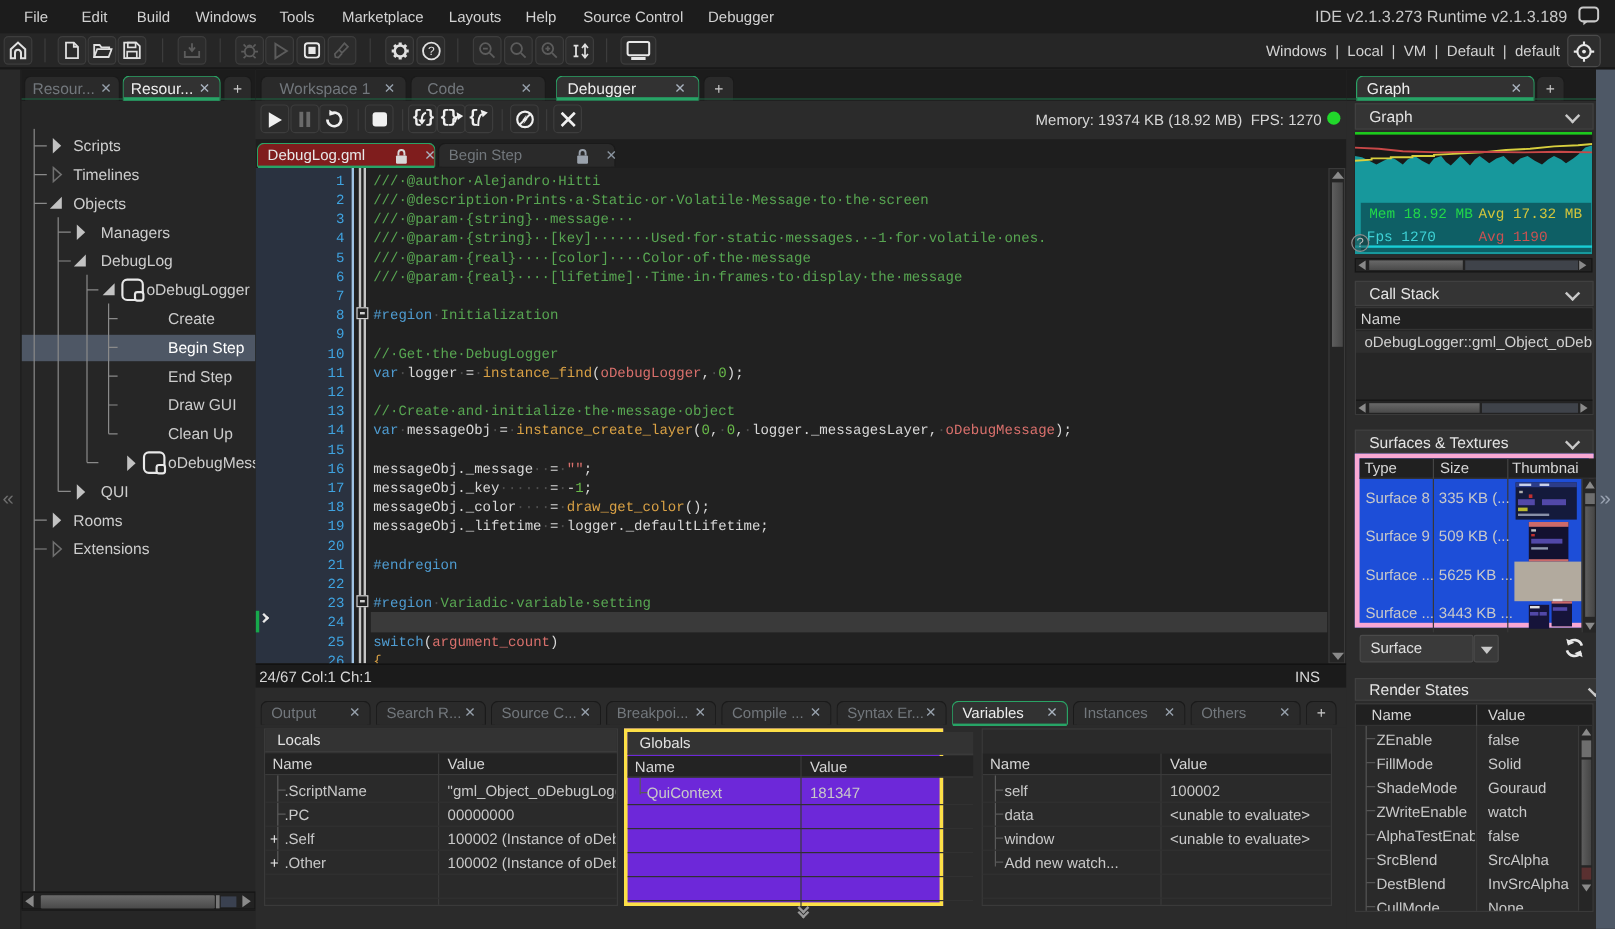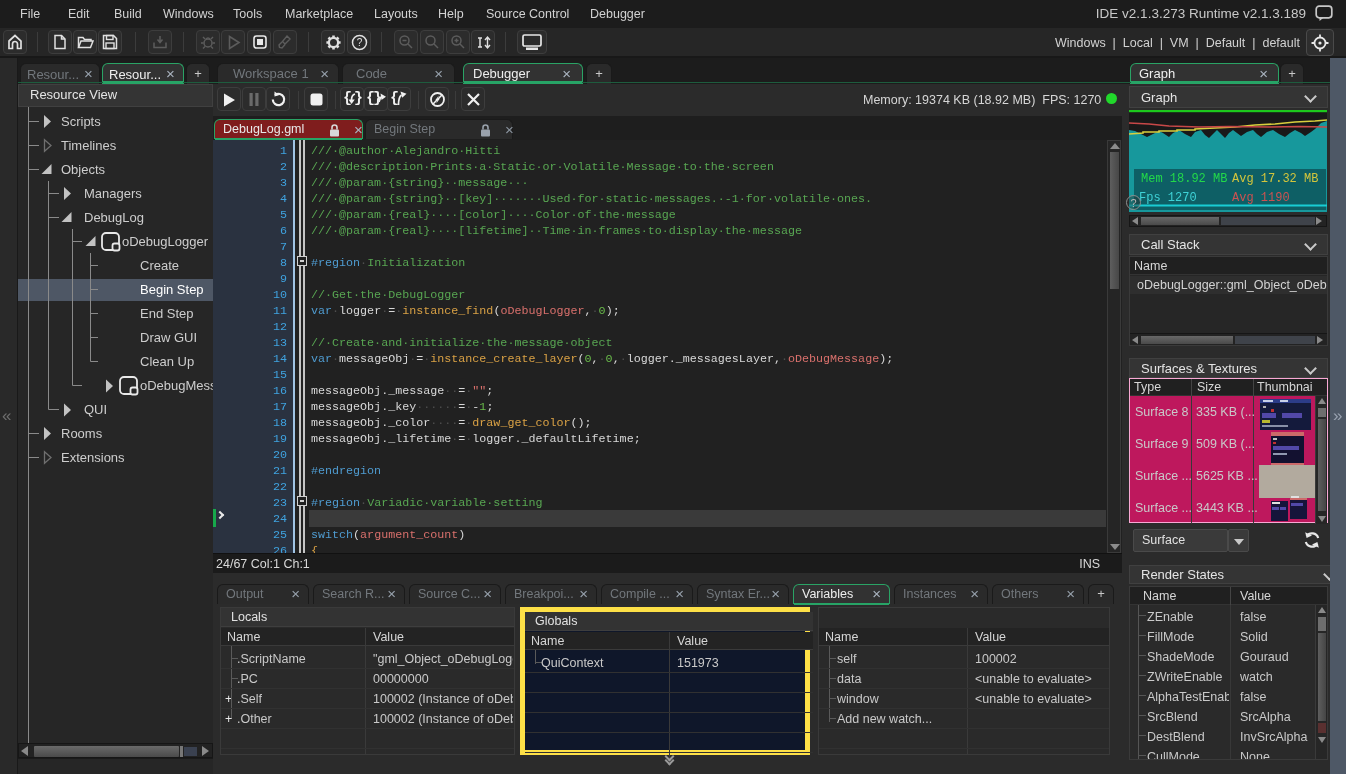--- a/index.html
+++ b/index.html
@@ -149,21 +149,20 @@
 <div class="abs" style="left:18px;top:58px;width:195px;height:716px;background:#262626">
 
   <div class="abs" style="left:0;top:0;width:195px;height:26px;background:#1c1c1c">
     <div class="tab" style="left:2px;width:80px;padding:0 6px">Resour...<span class="x" style="margin-left:5px">×</span></div>
     <div class="tab act" style="left:84px;width:82px;padding:0 6px">Resour...<span class="x" style="margin-left:5px">×</span></div>
     <div class="tab" style="left:168px;width:24px;padding:0;text-align:center;color:#c8c8c8">+</div>
     <div class="abs" style="left:0;top:24px;width:195px;height:1px;background:#1e5c3e"></div>
     <div class="grn" style="left:85px;top:23px;width:80px"></div>
   </div>
 
-  <div class="hdrbar" style="left:0px;top:26px;width:195px;height:23px">Resource View</div>
 
   <div class="abs" style="left:0;top:49px;width:195px;height:636px;overflow:hidden;font-size:13px">
 
     <div class="abs" style="left:0;top:172px;width:195px;height:22px;background:#4e5765"></div>
 
     <svg class="abs" style="left:0;top:0" width="195" height="636">
       <g stroke="#8a8a8a" stroke-width="1">
         <path d="M10.5 0 V636"></path>
         <path d="M10.5 14.5 H21"></path>
           <path d="M10.5 38.5 H21"></path>
@@ -437,35 +436,35 @@
           <path d="M4.5 32.5 H11"></path>
         </g>
       </svg>
     <div class="abs" style="left:0;top:60px;width:293px;height:1px;background:#313131"></div>
     <div class="abs" style="left:0;top:80px;width:293px;height:1px;background:#313131"></div>
     <div class="abs" style="left:0;top:100px;width:293px;height:1px;background:#313131"></div>
     <div class="abs" style="left:0;top:120px;width:293px;height:1px;background:#313131"></div>
     <div class="abs" style="left:0;top:140px;width:293px;height:1px;background:#313131"></div>
   </div>
 
-  <div class="abs" style="left:307px;top:549px;width:290px;height:148px;background:#0f172a;border:5px solid #fde047">
+  <div class="abs" style="left:307px;top:549px;width:266px;height:148px;background:#6d28d9;border:3px solid #fde047">
     <div class="abs" style="left:0;top:0;width:288px;height:19px;background:#333;border-bottom:1px solid #3e3e3e;font-size:12.5px;line-height:19px;color:#e2e2e2;padding-left:10px">Globals</div>
     <div class="abs" style="left:0;top:20px;width:288px;height:18px;background:#232323;border-bottom:1px solid #3a3a3a">
       <span style="position:absolute;left:6px;font-size:12.5px;line-height:18px;color:#d6d6d6">Name</span>
       <span style="position:absolute;left:152px;font-size:12.5px;line-height:18px;color:#d6d6d6">Value</span>
     </div>
     <div class="abs" style="left:144px;top:20px;width:1px;height:126px;background:#3a3a3a"></div>
     <svg class="abs" style="left:6px;top:38px" width="12" height="16">
         <g stroke="#5a5a5a" stroke-width="1">
           <path d="M4.5 0 V14"></path>
           <path d="M4.5 12.5 H11"></path>
         </g>
       </svg>
     <div class="trow" style="left:16px;top:41px">QuiContext</div>
-      <div class="trow" style="left:152px;top:41px">151973</div>
+      <div class="trow" style="left:152px;top:41px">181347</div>
     <div class="abs" style="left:0;top:60px;width:288px;height:1px;background:#313131"></div>
     <div class="abs" style="left:0;top:80px;width:288px;height:1px;background:#313131"></div>
     <div class="abs" style="left:0;top:100px;width:288px;height:1px;background:#313131"></div>
     <div class="abs" style="left:0;top:120px;width:288px;height:1px;background:#313131"></div>
     <div class="abs" style="left:0;top:140px;width:288px;height:1px;background:#313131"></div>
   </div>
 
   <div class="abs" style="left:605px;top:549px;width:292px;height:148px;background:#2a2a2a;border:1px solid #3a3a3a">
     <div class="abs" style="left:0;top:20px;width:290px;height:18px;background:#232323;border-bottom:1px solid #3a3a3a">
       <span style="position:absolute;left:6px;font-size:12.5px;line-height:18px;color:#d6d6d6">Name</span>
@@ -547,21 +546,21 @@
     <div class="abs" style="left:0;top:76px;width:197px;height:12px;background:#232323;border-top:1px solid #161616">
       <div class="abs" style="left:2px;top:2px;width:0;height:0;border:4px solid transparent;border-right:6px solid #8a8a8a;border-left:none"></div>
       <div class="abs" style="left:11px;top:1.5px;width:92px;height:8px;background:linear-gradient(#686868,#4a4a4a)"></div>
       <div class="abs" style="left:105px;top:1.5px;width:80px;height:8px;background:#3f434a"></div>
       <div class="abs" style="left:187px;top:2px;width:0;height:0;border:4px solid transparent;border-left:6px solid #8a8a8a;border-right:none"></div>
     </div>
   </div>
 
   <div class="hdrbar" style="left:7px;top:300px;width:199px;height:20px;line-height:19px">Surfaces &amp; Textures
     <div class="chev" style="right:12px;top:5px"></div></div>
-  <div class="abs" style="left:7px;top:320px;width:199px;height:145px;background:#be185d;border:1px solid #f9a8d4">
+  <div class="abs" style="left:7px;top:320px;width:199px;height:145px;background:#1d4ed8;border:4px solid #f9a8d4">
     <div class="abs" style="left:0;top:0;width:197px;height:17px;background:#202020;border-bottom:1px solid #333">
       <span class="abs" style="left:4px;font-size:12.5px;line-height:17px;color:#d6d6d6">Type</span>
       <span class="abs" style="left:67px;font-size:12.5px;line-height:17px;color:#d6d6d6">Size</span>
       <span class="abs" style="left:127px;font-size:12.5px;line-height:17px;color:#d6d6d6">Thumbnai</span>
       <div class="abs" style="left:61px;top:0;width:1px;height:17px;background:#444"></div>
       <div class="abs" style="left:123px;top:0;width:1px;height:17px;background:#444"></div>
     </div>
     <div class="abs" style="left:61px;top:17px;width:1px;height:128px;background:#383838"></div>
     <div class="abs" style="left:123px;top:17px;width:1px;height:128px;background:#383838"></div>
     <div class="trow" style="left:5px;top:23px">Surface 8</div>

